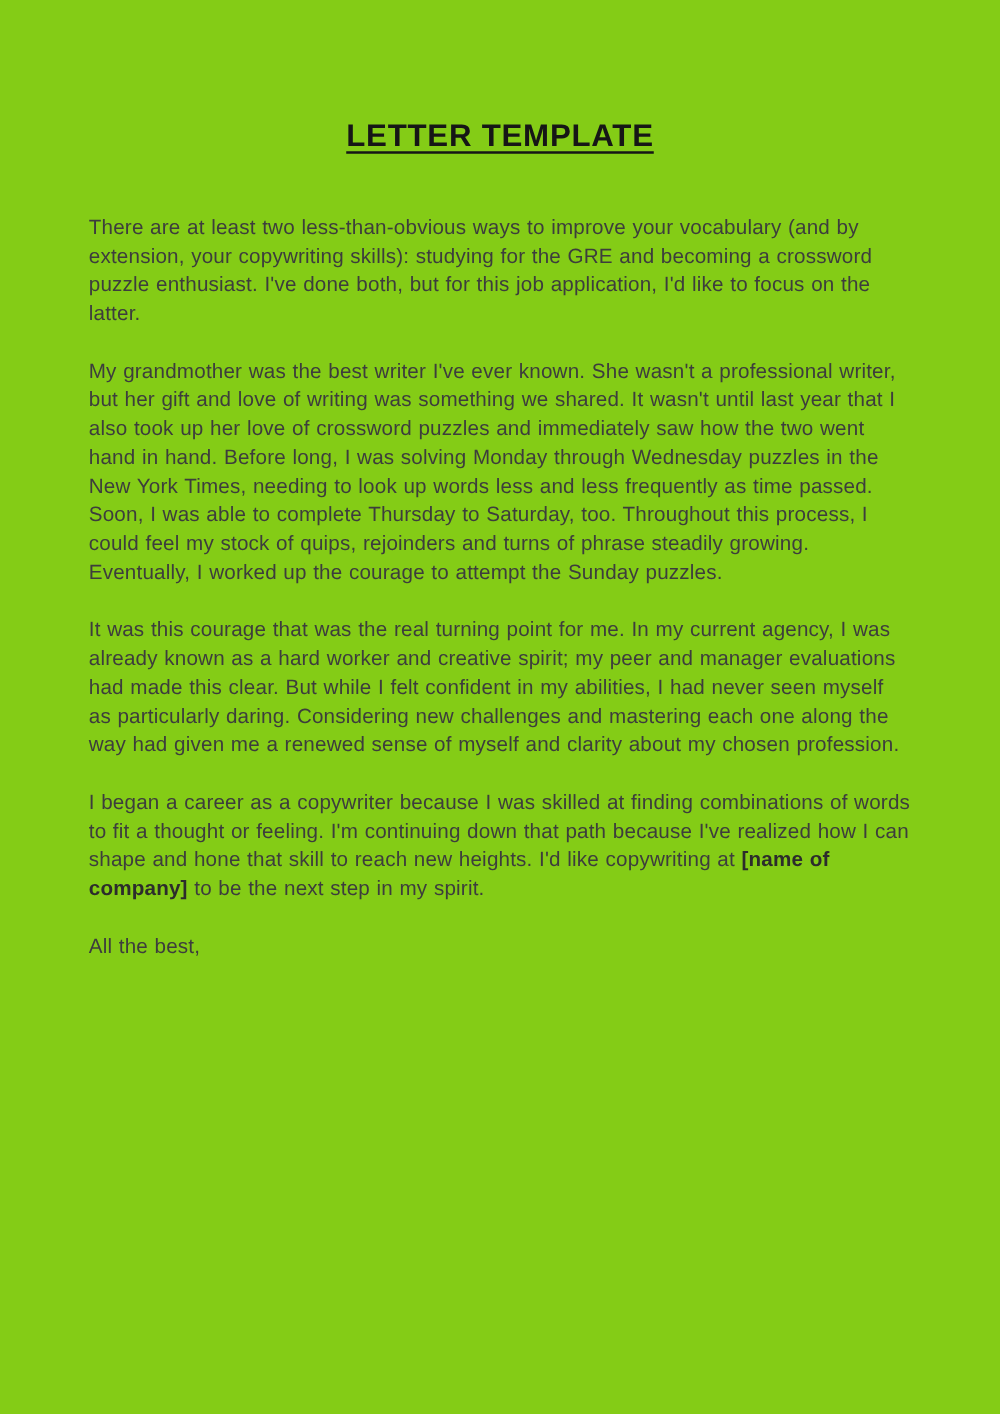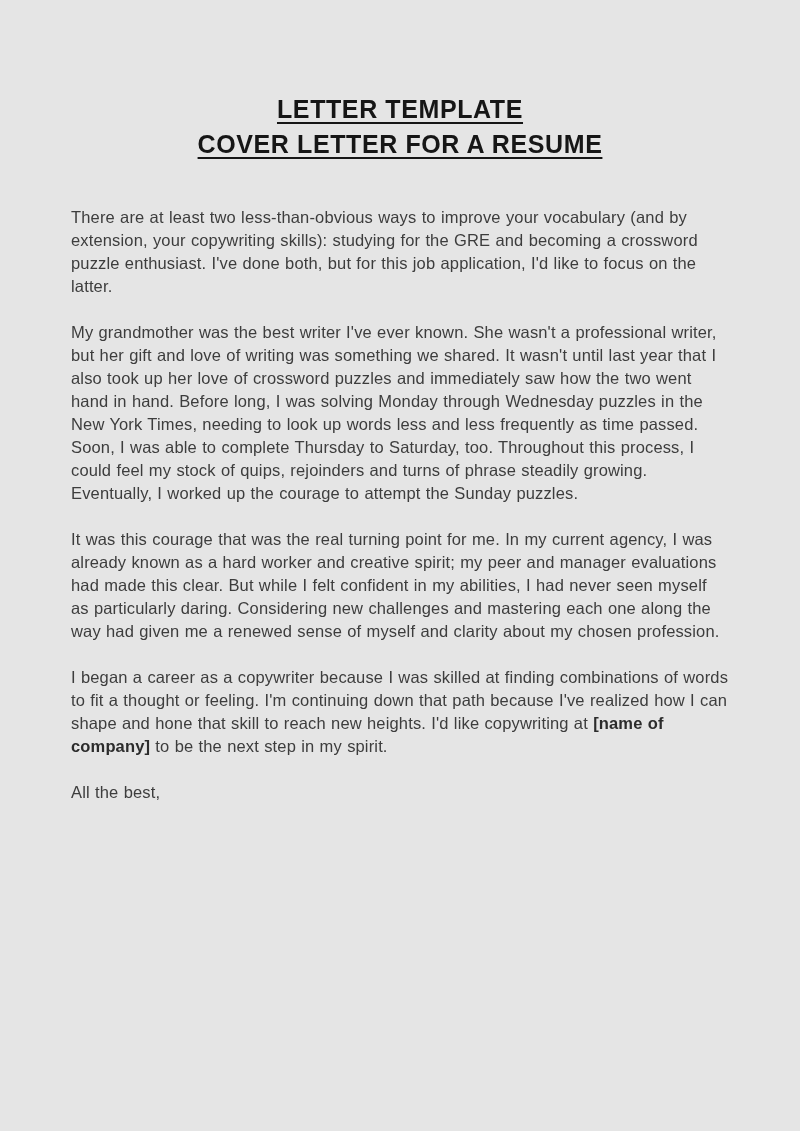--- a/index.html
+++ b/index.html
@@ -6,21 +6,21 @@
 
   html, body {
     background: #ffffff;
   }
 
   .page {
     position: relative;
     width: 800px;
     height: 1131px;
     margin: 0 auto;
-    background: #e5e5e5;
+    background: #84cc16;
     font-family: "Liberation Sans", "DejaVu Sans", sans-serif;
     color: #3d3d3d;
     overflow: hidden;
   }
 
   .page-inner {
     padding: 92px 71px 0 71px;
   }
 
   header.letter-title {
@@ -59,21 +59,20 @@
   }
 </style>
 </head>
 <body>
 
 <div class="page">
   <div class="page-inner">
 
     <header class="letter-title">
       <h1>LETTER TEMPLATE</h1>
-      <h1>COVER LETTER FOR A RESUME</h1>
     </header>
 
     <main class="letter-body">
 
 
       <p>There are at least two less-than-obvious ways to improve your vocabulary (and by extension, your copywriting skills): studying for the GRE and becoming a crossword puzzle enthusiast. I've done both, but for this job application, I'd like to focus on the latter.</p>
 
       <p>My grandmother was the best writer I've ever known. She wasn't a professional writer, but her gift and love of writing was something we shared. It wasn't until last year that I also took up her love of crossword puzzles and immediately saw how the two went hand in hand. Before long, I was solving Monday through Wednesday puzzles in the New York Times, needing to look up words less and less frequently as time passed. Soon, I was able to complete Thursday to Saturday, too. Throughout this process, I could feel my stock of quips, rejoinders and turns of phrase steadily growing. Eventually, I worked up the courage to attempt the Sunday puzzles.</p>
 
       <p>It was this courage that was the real turning point for me. In my current agency, I was already known as a hard worker and creative spirit; my peer and manager evaluations had made this clear. But while I felt confident in my abilities, I had never seen myself as particularly daring. Considering new challenges and mastering each one along the way had given me a renewed sense of myself and clarity about my chosen profession.</p>

